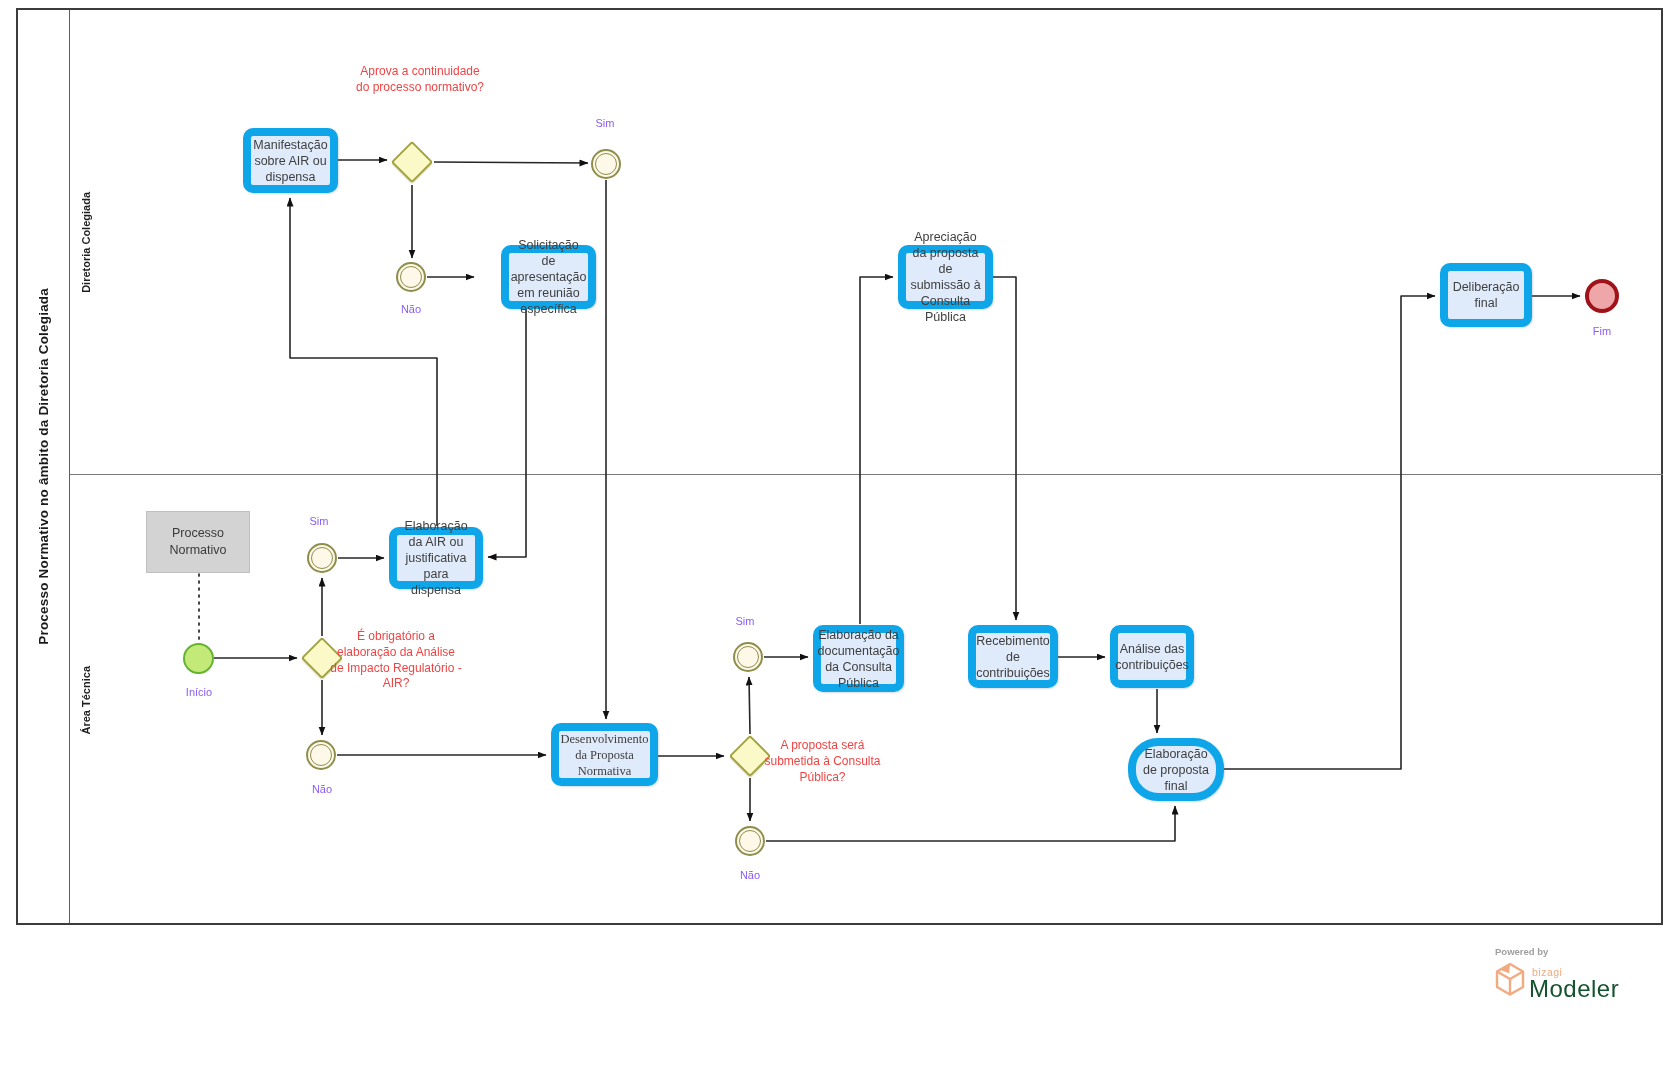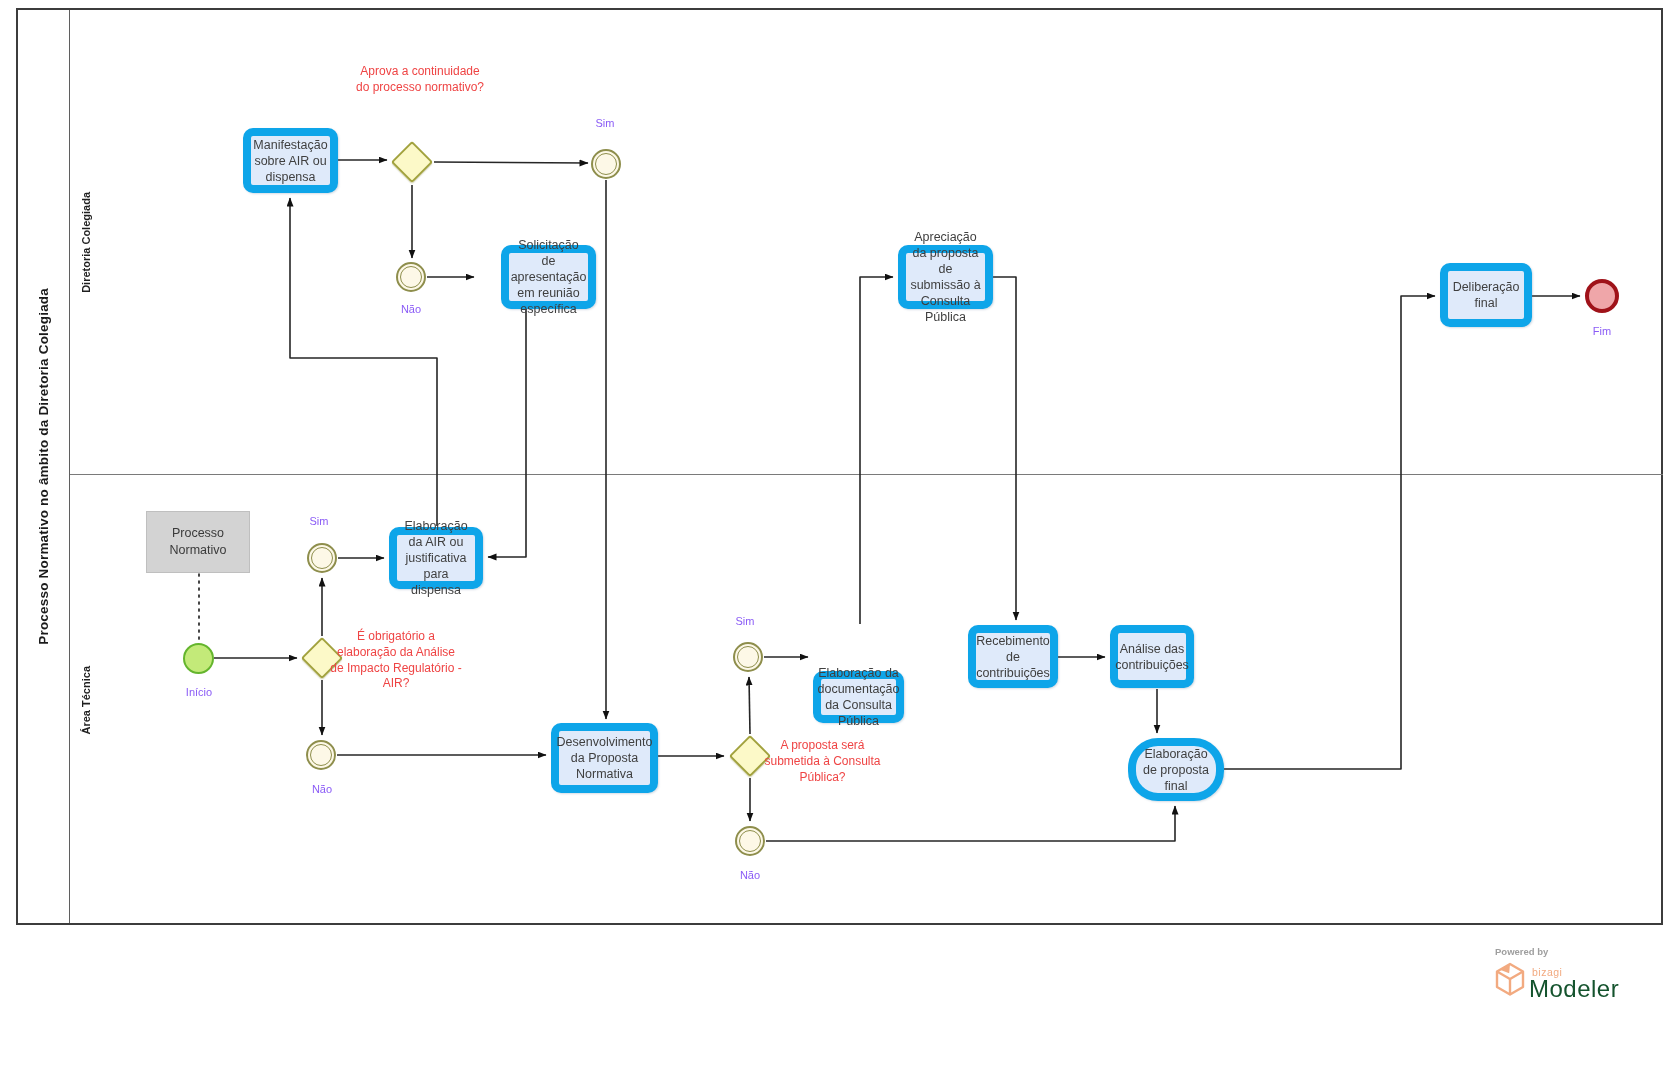--- a/index.html
+++ b/index.html
@@ -123,32 +123,32 @@
   <div class="gw-label" style="left:330px;top:629px;width:132px;">É obrigatório a elaboração da Análise de Impacto Regulatório - AIR?</div>
   <div class="flow-label" style="left:299px;top:515px;width:40px;">Sim</div>
   <div class="event link-event" style="left:307px;top:543px;">
       <div class="inner"></div>
     </div>
   <div class="task" style="left:389px;top:527px;width:94px;height:62px;">Elaboração da AIR ou justificativa para dispensa</div>
   <div class="event link-event" style="left:306px;top:740px;">
       <div class="inner"></div>
     </div>
   <div class="flow-label" style="left:302px;top:783px;width:40px;">Não</div>
-  <div class="task" style="left:551px;top:723px;width:107px;height:70px;">Desenvolvimento da Proposta Normativa</div>
+  <div class="task" style="left:551px;top:723px;width:107px;height:63px;font-family:Liberation Serif, serif;">Desenvolvimento da Proposta Normativa</div>
   <div class="gateway" style="left:735px;top:741px;"></div>
   <div class="gw-label" style="left:755px;top:738px;width:135px;">A proposta será submetida à Consulta Pública?</div>
   <div class="flow-label" style="left:725px;top:615px;width:40px;">Sim</div>
   <div class="event link-event" style="left:733px;top:642px;">
       <div class="inner"></div>
     </div>
   <div class="event link-event" style="left:735px;top:826px;">
       <div class="inner"></div>
     </div>
   <div class="flow-label" style="left:730px;top:869px;width:40px;">Não</div>
-  <div class="task" style="left:813px;top:625px;width:91px;height:52px;margin-top:46px;">Elaboração da documentação da Consulta Pública</div>
+  <div class="task" style="left:813px;top:625px;width:91px;height:67px;">Elaboração da documentação da Consulta Pública</div>
   <div class="task" style="left:968px;top:625px;width:90px;height:63px;">Recebimento de contribuições</div>
   <div class="task" style="left:1110px;top:625px;width:84px;height:63px;">Análise das contribuições</div>
   <div class="task" style="left:1128px;top:738px;width:96px;height:63px;border-radius:30px;">Elaboração de proposta final</div>
 
   <div class="powered">Powered by</div>
   <svg class="brand-icon" width="32" height="36" viewBox="0 0 32 36">
     <polygon points="16,2 29,9.5 29,25 16,32.5 3,25 3,9.5" fill="none" stroke="#f2aa80" stroke-width="2.4" stroke-linejoin="round"></polygon>
     <polyline points="3,9.5 16,17 29,9.5" fill="none" stroke="#f2aa80" stroke-width="2.4" stroke-linejoin="round"></polyline>
     <line x1="16" y1="17" x2="16" y2="32.5" stroke="#f2aa80" stroke-width="2.4"></line>
     <polygon points="6,7.8 16,2 15.2,11.2" fill="#f2aa80"></polygon>

